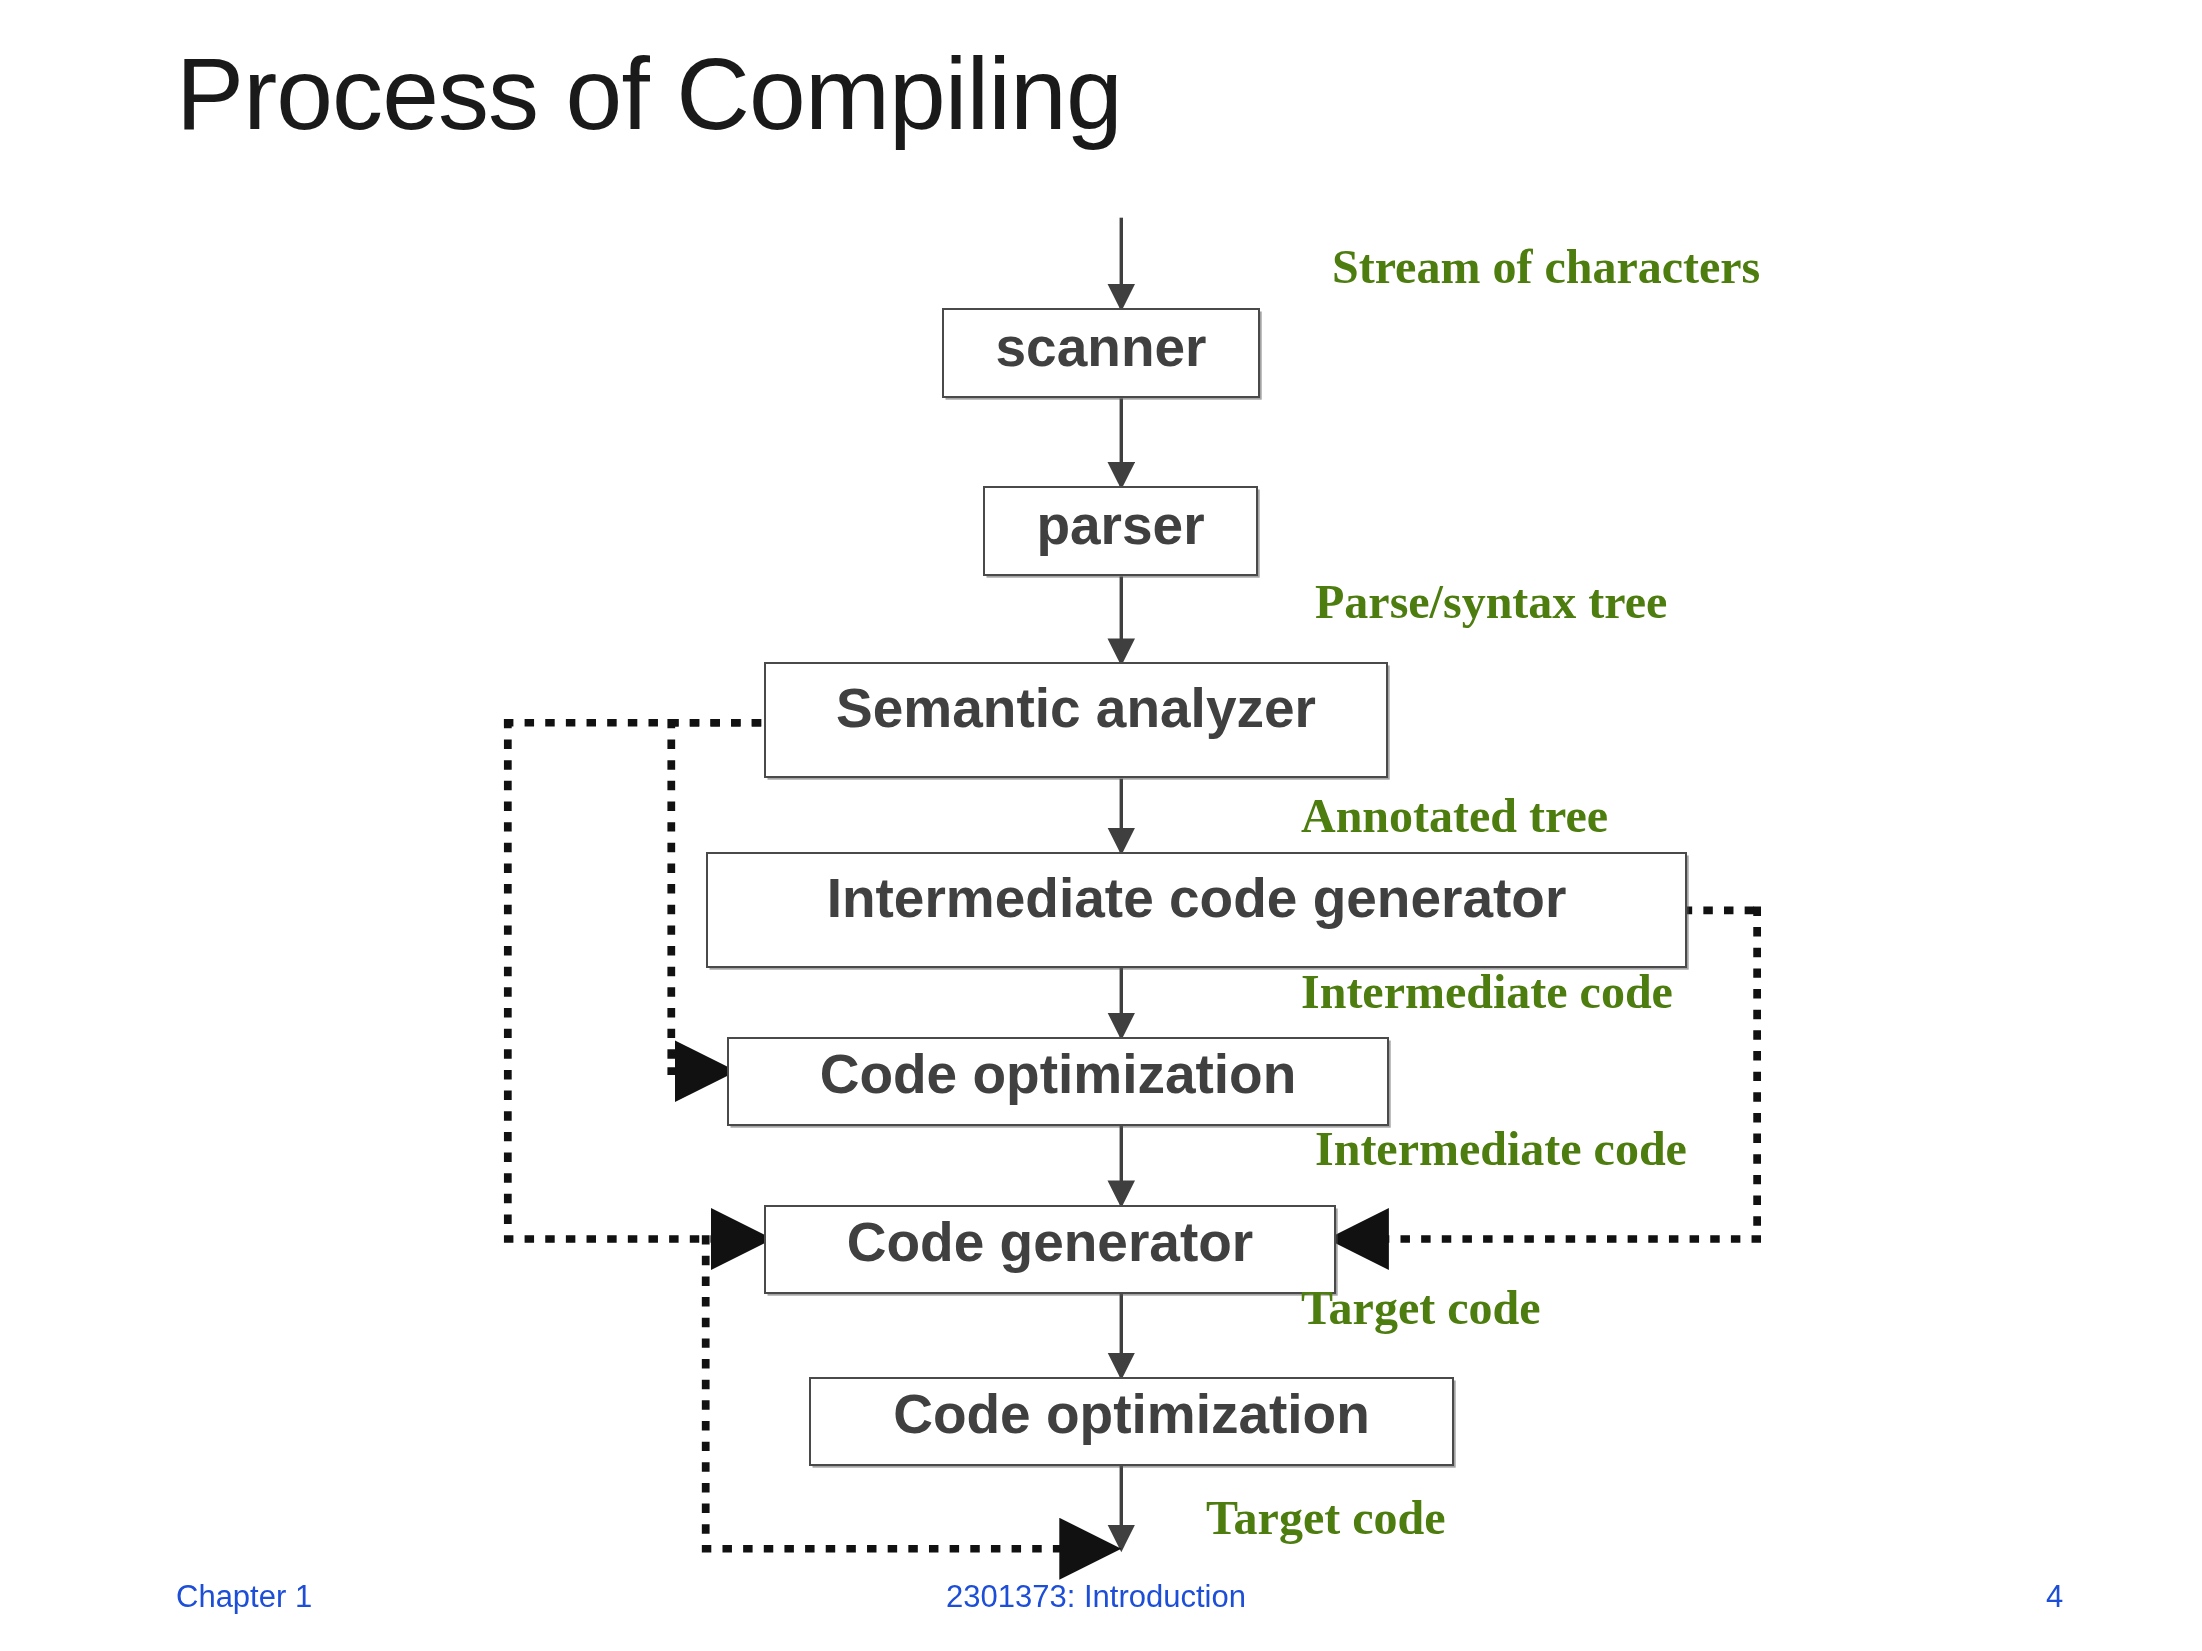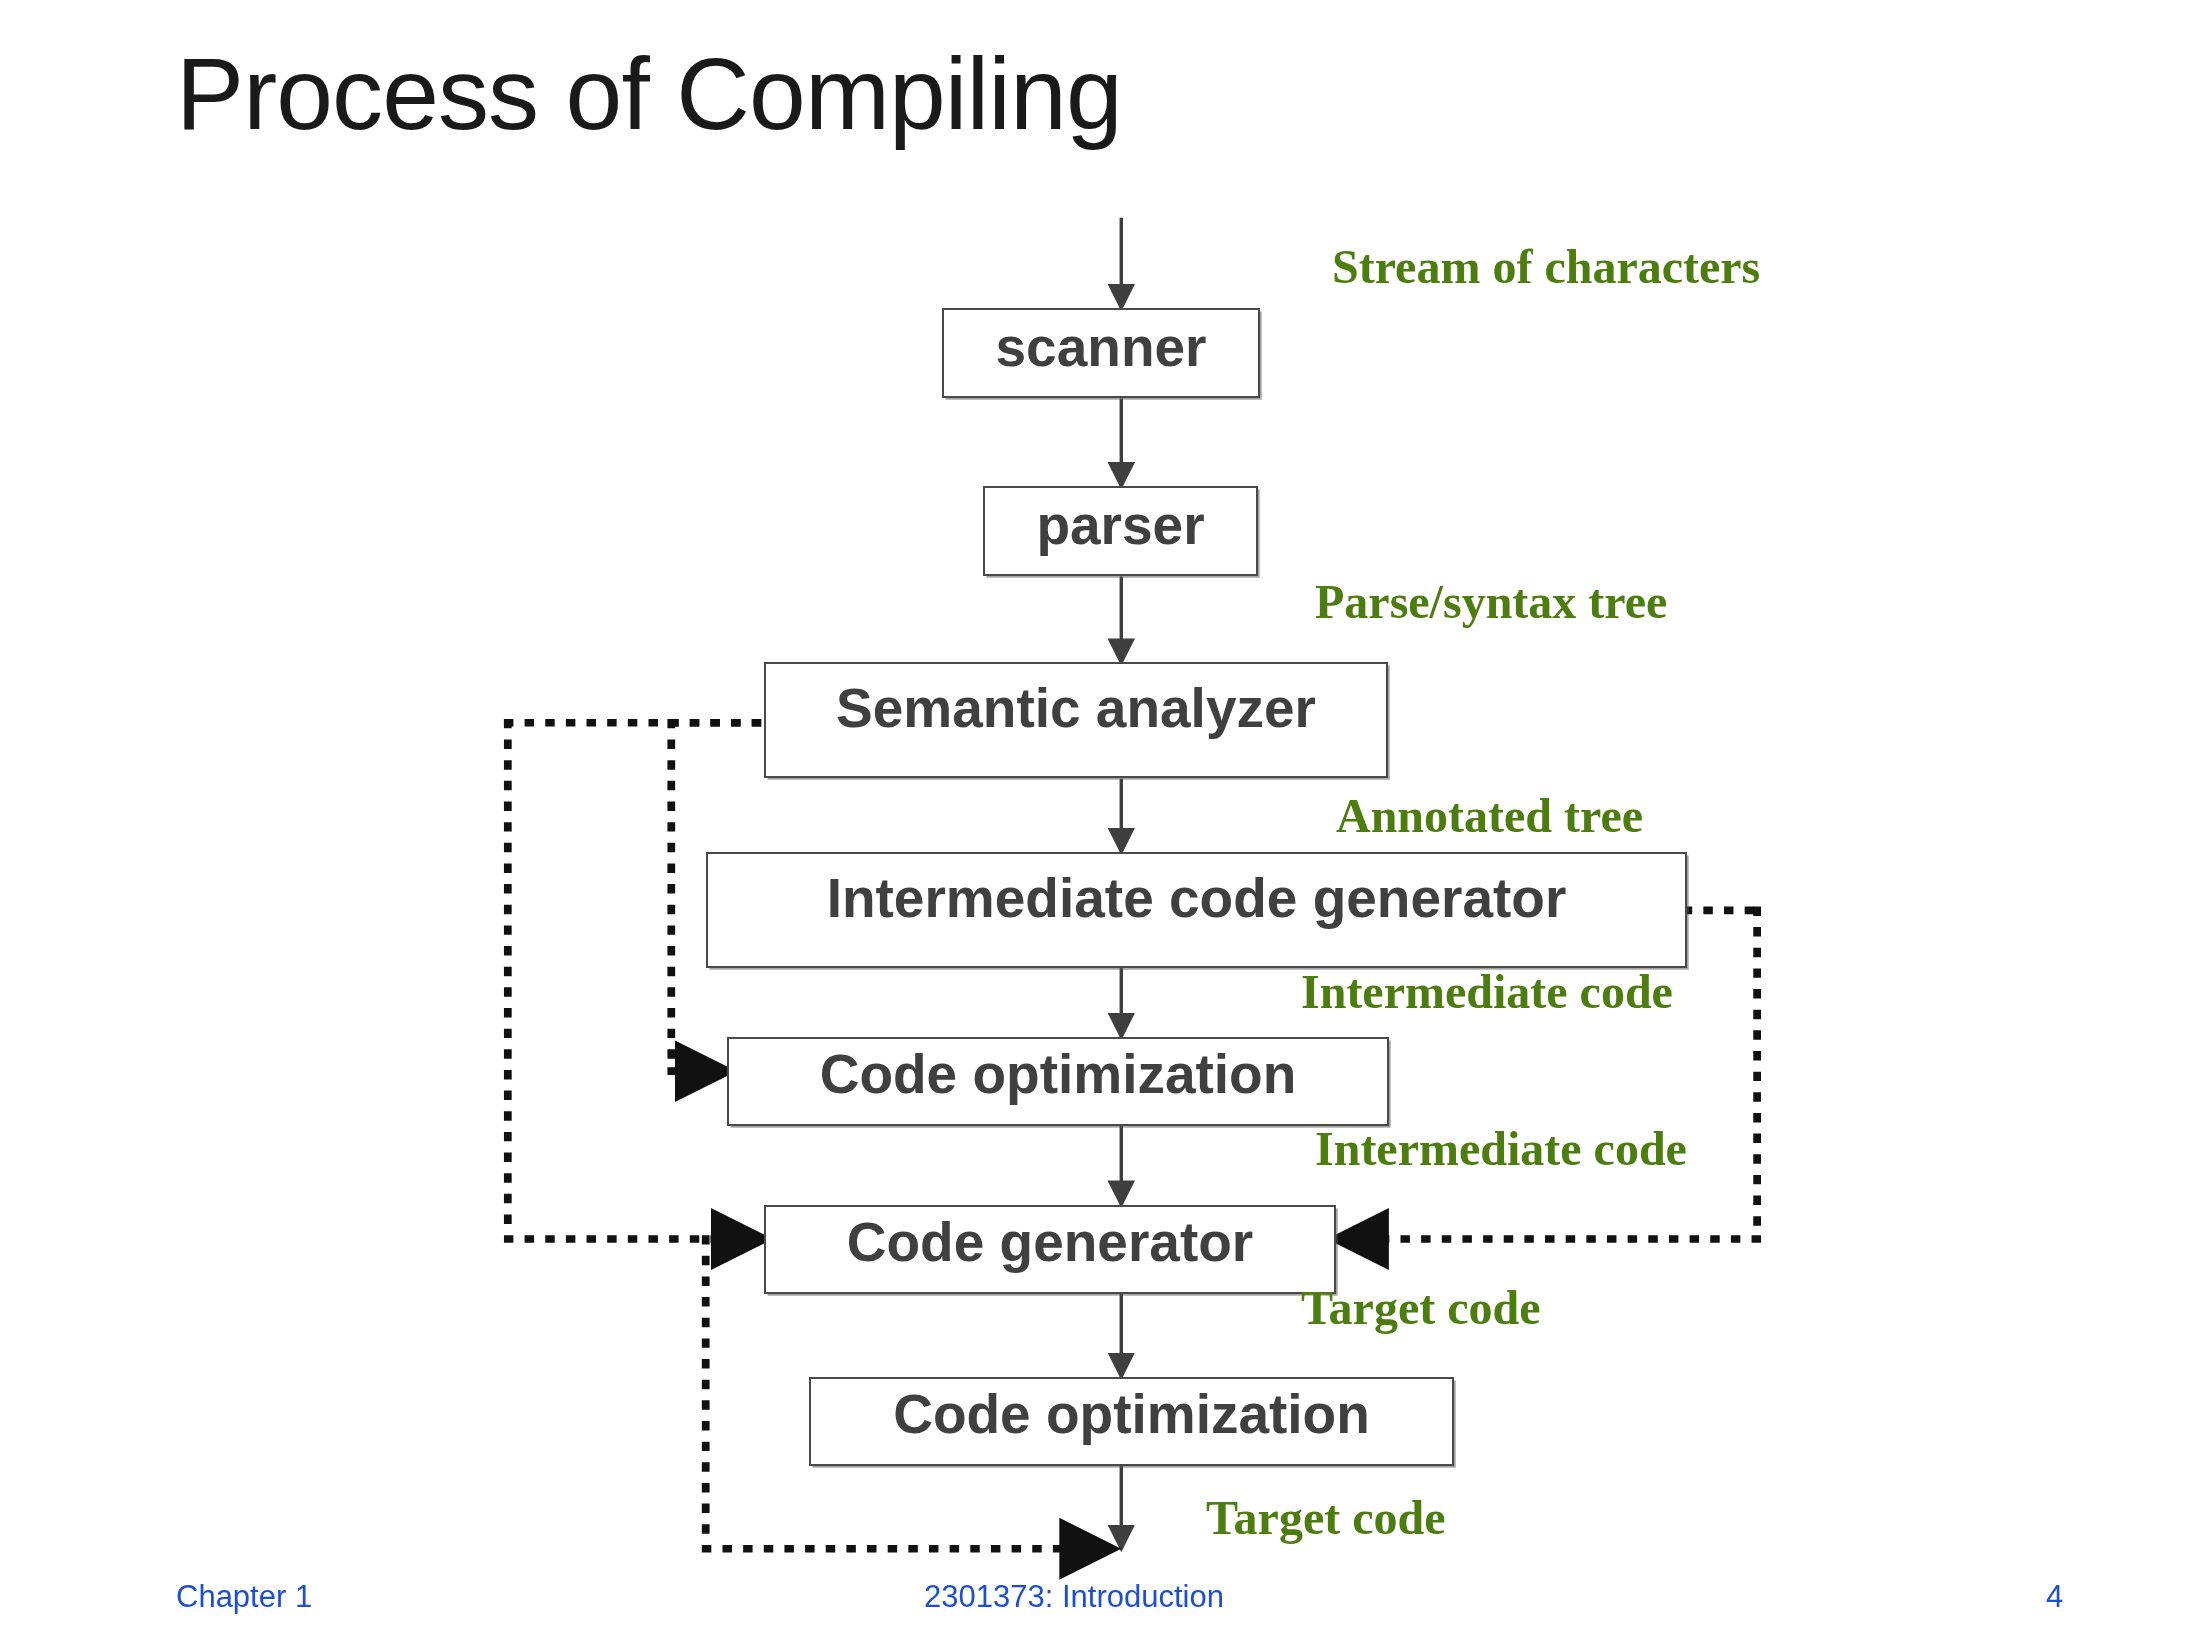--- a/index.html
+++ b/index.html
@@ -42,21 +42,21 @@
   }
 
   
   .foot{
     position:absolute; top:1579px;
     font-family:"Liberation Sans", sans-serif;
     font-weight:300; font-size:31px; color:#1d4ed8;
     white-space:nowrap;
   }
   #foot-left{left:176px;}
-  #foot-center{left:924px;}
+  #foot-center{left:946px;}
   #foot-right{left:2046px;}
 </style>
 </head>
 <body>
 
 <div id="slide">
 
   <div id="title">Process of Compiling</div>
 
   <svg id="diagram" viewBox="0 0 2560 1920" xmlns="http://www.w3.org/2000/svg">
@@ -146,21 +146,21 @@
 
   <div class="node" style="left:809px;top:1377px;width:645px;height:89px;font-size:55px;padding-top:3.4px;">
     <span>Code optimization</span>
   </div>
 
   <div class="olabel" style="left:1332px;top:243px;font-size:48px;">Stream of characters</div>
 
 
   <div class="olabel" style="left:1315px;top:578px;font-size:48px;">Parse/syntax tree</div>
 
-  <div class="olabel" style="left:1301px;top:792px;font-size:48px;margin-left:35px;">Annotated tree</div>
+  <div class="olabel" style="left:1301px;top:792px;font-size:48px;">Annotated tree</div>
 
   <div class="olabel" style="left:1301px;top:968px;font-size:48px;">Intermediate code</div>
 
   <div class="olabel" style="left:1315px;top:1125px;font-size:48px;">Intermediate code</div>
 
   <div class="olabel" style="left:1301px;top:1284px;font-size:48px;">Target code</div>
 
   <div class="olabel" style="left:1206px;top:1494px;font-size:48px;">Target code</div>
 
   <div class="foot" id="foot-left">Chapter 1</div>

